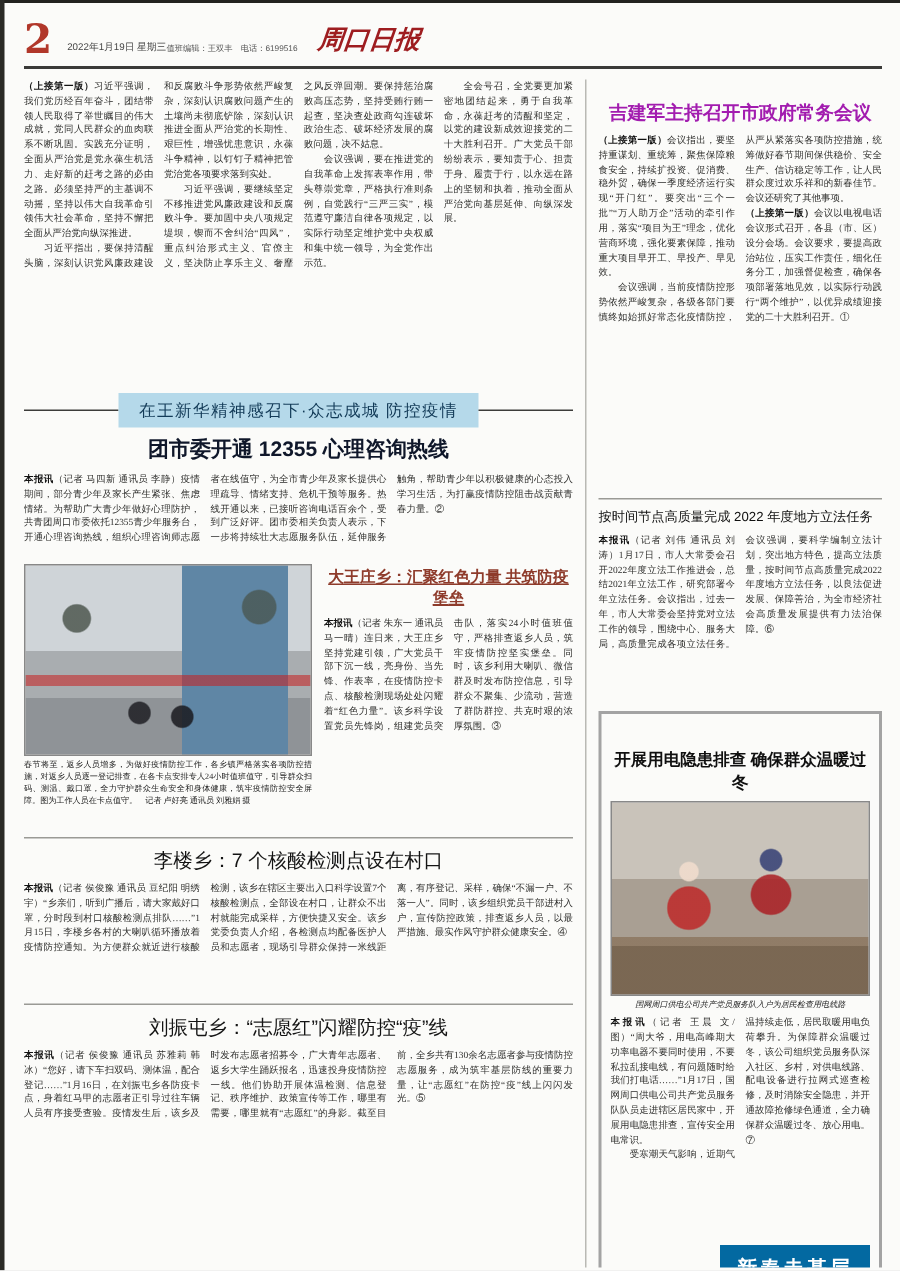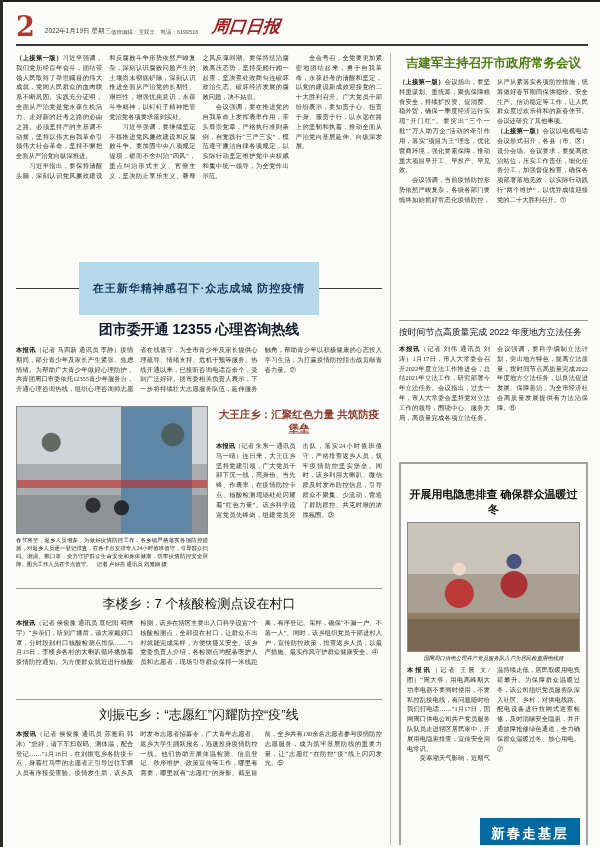--- a/index.html
+++ b/index.html
@@ -35,26 +35,26 @@
   .colbody { white-space:pre-line; text-align:justify; font-family:"Liberation Serif", serif;
     font-size:6.3px; line-height:1.56; color:#2e2e2c; column-gap:7px; overflow:hidden; }
   .cols2 { column-count:2; } .cols3 { column-count:3; } .cols4 { column-count:4; }
   .lead { font-weight:bold; color:#111; }
 
   
   .h-main { text-align:center; font-weight:bold; color:#0f0f0f; line-height:1.3;
     font-size:20.5px; letter-spacing:1px; margin:4px 0 7px; }
   .h-banner { display:flex; align-items:center; margin:7px 0 6px; }
   .h-banner::before, .h-banner::after { content:""; flex:1; height:1px; background:#3c3c3a; }
-  .banner-box { background:#b5d9ea; color:#123a57; font-weight:bold; font-size:11px;
-    padding:19px 14px; letter-spacing:1px; white-space:nowrap; }
+  .banner-box { background:#b5d9ea; color:#123a57; font-weight:normal; font-size:11px;
+    padding:4px 14px; letter-spacing:1px; white-space:nowrap; }
   .h-hotline { text-align:center; font-weight:bold; font-size:14px; margin:6px 0 6px; color:#0f172a; }
-  .h-town-red { text-align:center; font-weight:bold; font-size:10.5px; color:#8e3b2b; margin:2px 0 5px; }
+  .h-town-red { text-align:center; font-weight:bold; font-size:10.5px; color:#8e3b2b; margin:2px 0 5px;text-decoration:underline; }
   .h-town { text-align:center; font-weight:normal; font-size:13px; color:#141414; margin:6px 0 5px; }
-  .h-right { text-align:center; font-weight:bold; font-size:12.5px; color:#4d7c0f; margin:2px 0 5px; }
+  .h-right { text-align:center; font-weight:bold; font-size:12.5px; color:#a21caf; margin:14px 0 5px; }
   .h-law { text-align:left; font-weight:normal; font-size:8.8px; color:#101010;
     margin:6px 0 5px; white-space:nowrap; }
   .divider { height:1px; background:#9a9a95; margin:5px 0; }
 
   
   .dwz-row { display:flex; gap:8px; margin-top:3px; }
   .dwz-left { width:192px; }
   .dwz-right { flex:1; overflow:hidden; }
   .photo { width:100%; border:1px solid #888; position:relative; overflow:hidden; }
   .photo-checkpoint { height:128px;

